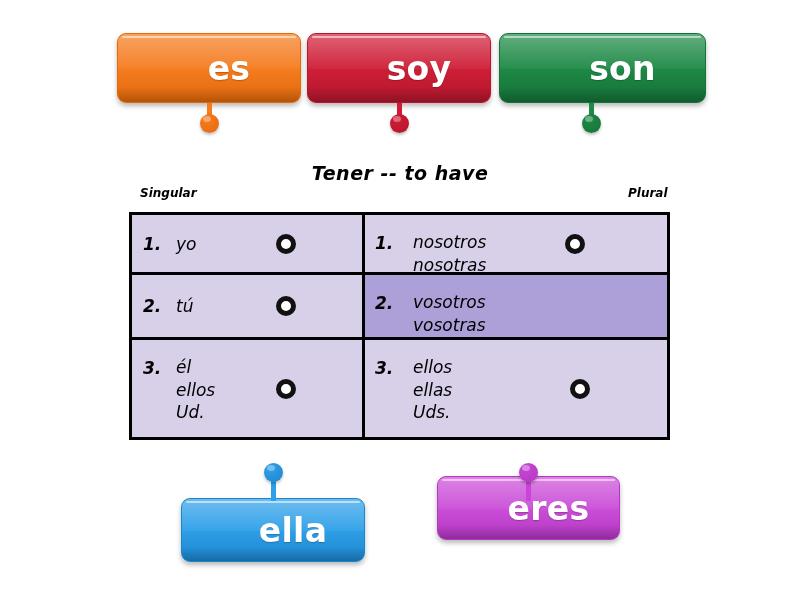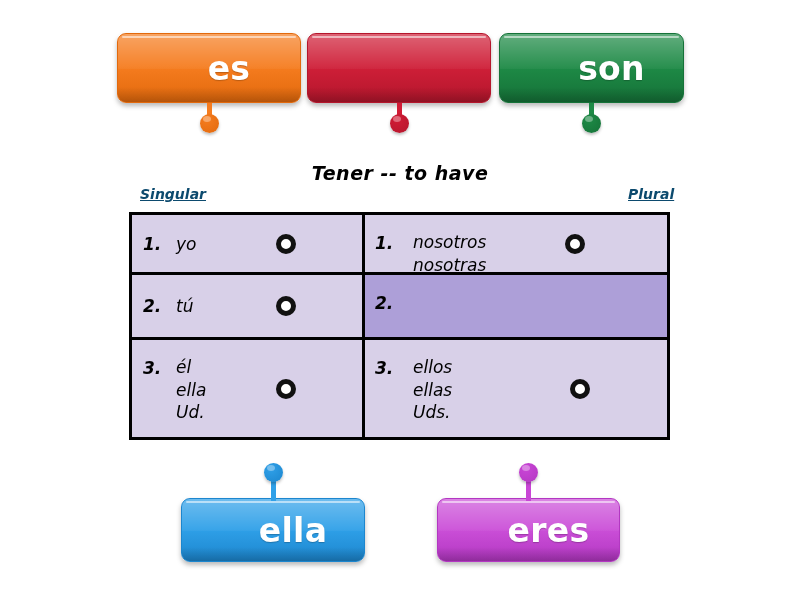--- a/index.html
+++ b/index.html
@@ -112,23 +112,22 @@
   #title {
     position: absolute;
     left: 0; right: 0;
     top: 162px;
     text-align: center;
     font-size: 19px;
     letter-spacing: 0.5px;
   }
   .corner-label {
     position: absolute;
-    font-size: 14px;
-    color: #0c4a6e;
-    text-decoration: underline;
+    font-size: 12px;
+    color: #000000;
   }
   #label-singular { left: 140px; top: 186px; }
   #label-plural   { left: 628px; top: 186px; }
 
   
   #table {
     position: absolute;
     left: 129px;
     top: 212px;
     width: 541px;
@@ -227,28 +226,29 @@
       <div class="connector" style="left: 117px; width: 184px; top: 103px; height: 30px;">
         <div class="stem" style="background: rgb(245, 124, 31); top: 0px; height: 14px;"></div>
         <div class="dot" style="background: radial-gradient(circle at 35% 30%, rgb(245, 124, 31), rgb(226, 105, 12)); top: 11px;">
           <div class="dot-hi"></div>
         </div>
       </div>
       <div class="tile" style="left: 307px; top: 33px; width: 184px; height: 70px; background: linear-gradient(rgb(207, 31, 56) 0%, rgb(207, 31, 56) 48%, rgb(180, 22, 44) 100%); border: 1px solid rgb(180, 22, 44);">
         <div class="edge-hi"></div>
         <div class="gloss-top"></div>
         <div class="gloss-bottom"></div>
+        <span class="tile-label">soy</span>
       </div>
       <div class="connector" style="left: 307px; width: 184px; top: 103px; height: 30px;">
         <div class="stem" style="background: rgb(209, 27, 53); top: 0px; height: 14px;"></div>
         <div class="dot" style="background: radial-gradient(circle at 35% 30%, rgb(209, 27, 53), rgb(180, 22, 44)); top: 11px;">
           <div class="dot-hi"></div>
         </div>
       </div>
-      <div class="tile" style="left: 499px; top: 33px; width: 185px; height: 70px; background: linear-gradient(rgb(30, 138, 70) 0%, rgb(30, 138, 70) 48%, rgb(21, 114, 56) 100%); border: 1px solid rgb(21, 114, 56);">
+      <div class="tile" style="left: 499px; top: 33px; width: 207px; height: 70px; background: linear-gradient(rgb(30, 138, 70) 0%, rgb(30, 138, 70) 48%, rgb(21, 114, 56) 100%); border: 1px solid rgb(21, 114, 56);">
         <div class="edge-hi"></div>
         <div class="gloss-top"></div>
         <div class="gloss-bottom"></div>
         <span class="tile-label">son</span>
       </div>
       <div class="connector" style="left: 499px; width: 185px; top: 103px; height: 30px;">
         <div class="stem" style="background: rgb(30, 138, 70); top: 0px; height: 14px;"></div>
         <div class="dot" style="background: radial-gradient(circle at 35% 30%, rgb(30, 138, 70), rgb(21, 114, 56)); top: 11px;">
           <div class="dot-hi"></div>
         </div>
@@ -274,27 +274,29 @@
         </div>
       </div>
       <div class="trow" style="height: 65px;">
         <div class="tcell left">
           <span class="cell-num">2.</span>
           <span class="cell-words">tú</span>
           <div class="drop-ring"></div>
         </div>
         <div class="tcell right multi highlight">
           <span class="cell-num">2.</span>
+          <span class="cell-words">vosotros
+vosotras</span>
         </div>
       </div>
       <div class="trow last" style="height: 100px;">
         <div class="tcell left multi">
           <span class="cell-num">3.</span>
           <span class="cell-words">él
-ella
+ellos
 Ud.</span>
           <div class="drop-ring"></div>
         </div>
         <div class="tcell right multi wide-ring">
           <span class="cell-num">3.</span>
           <span class="cell-words">ellos
 ellas
 Uds.</span>
           <div class="drop-ring"></div>
         </div>
@@ -307,21 +309,21 @@
         <div class="gloss-top"></div>
         <div class="gloss-bottom"></div>
         <span class="tile-label">ella</span>
       </div>
       <div class="connector" style="left: 181px; width: 184px; top: 463px; height: 30px;">
         <div class="stem" style="background: rgb(47, 160, 232); top: 14px; height: 24px;"></div>
         <div class="dot" style="background: radial-gradient(circle at 35% 30%, rgb(47, 160, 232), rgb(28, 134, 206)); top: 0px;">
           <div class="dot-hi"></div>
         </div>
       </div>
-      <div class="tile" style="left: 437px; top: 498px; width: 183px; height: 64px; background: linear-gradient(rgb(203, 79, 216) 0%, rgb(203, 79, 216) 48%, rgb(179, 55, 194) 100%); border: 1px solid rgb(179, 55, 194);">
+      <div class="tile" style="left: 437px; top: 476px; width: 183px; height: 64px; background: linear-gradient(rgb(203, 79, 216) 0%, rgb(203, 79, 216) 48%, rgb(179, 55, 194) 100%); border: 1px solid rgb(179, 55, 194);">
         <div class="edge-hi"></div>
         <div class="gloss-top"></div>
         <div class="gloss-bottom"></div>
         <span class="tile-label">eres</span>
       </div>
       <div class="connector" style="left: 437px; width: 183px; top: 463px; height: 30px;">
         <div class="stem" style="background: rgb(201, 69, 214); top: 14px; height: 24px;"></div>
         <div class="dot" style="background: radial-gradient(circle at 35% 30%, rgb(201, 69, 214), rgb(179, 55, 194)); top: 0px;">
           <div class="dot-hi"></div>
         </div>

